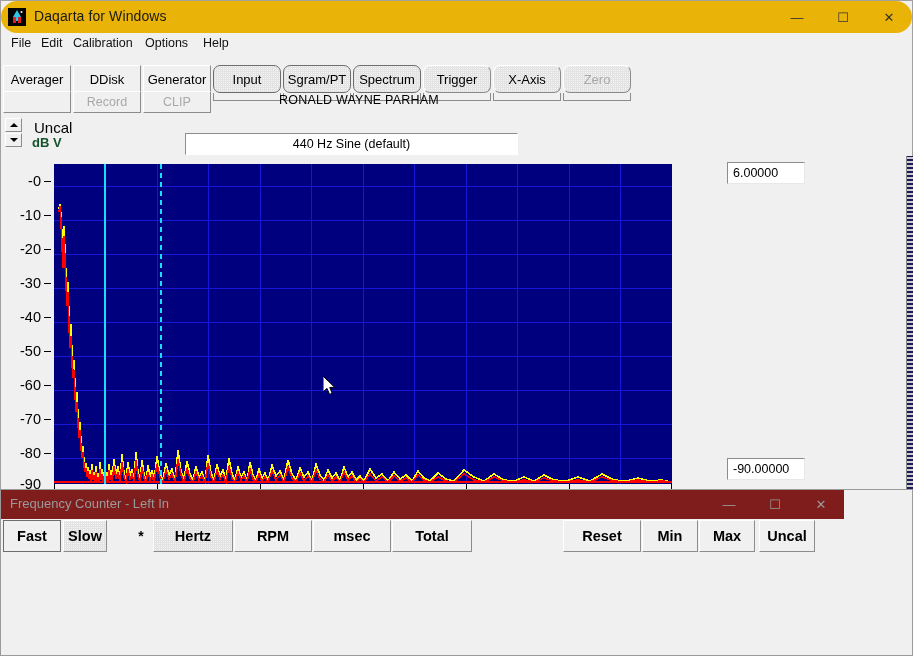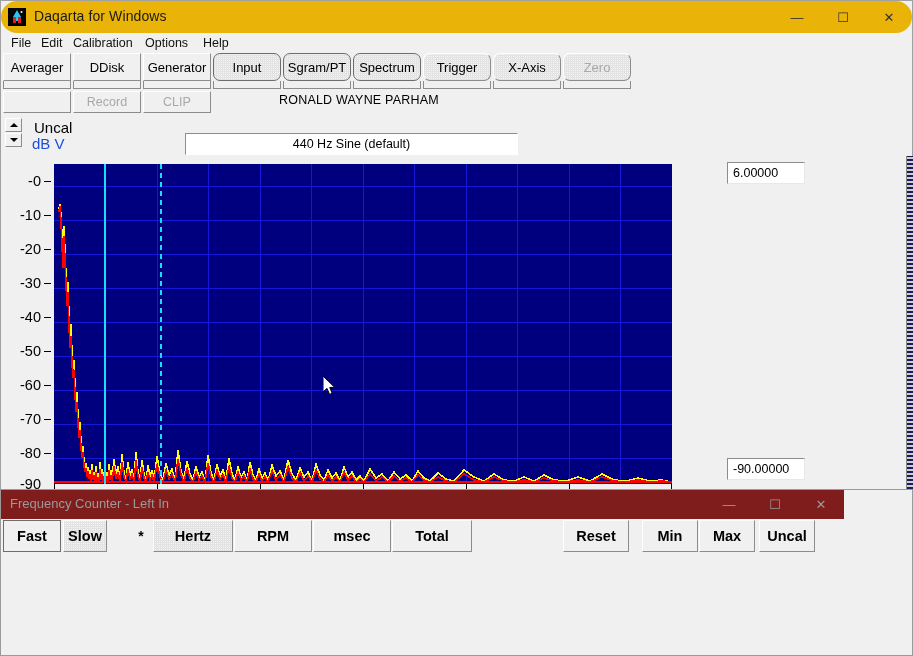--- a/index.html
+++ b/index.html
@@ -18,21 +18,21 @@
   .tb-icon svg{display:block;}
   .tb-title{position:absolute;left:33px;top:7px;font-size:14px;color:#1a1a1a;letter-spacing:0.1px;}
   .tb-btns{position:absolute;right:0;top:0;height:32px;display:flex;}
   .tb-btn{width:46px;height:32px;display:flex;align-items:center;justify-content:center;color:#333;font-size:13px;}
 
   
   .menubar{position:absolute;left:0;top:32px;width:911px;height:20px;background:#f0f0f0;}
   .menu-item{position:absolute;top:2px;font-size:12.5px;color:#111;padding:1px 4px;white-space:nowrap;}
 
   
-  .tabrow{position:absolute;left:0;top:52px;width:754px;height:36px;}
+  .tabrow{position:absolute;left:0;top:64px;width:754px;height:36px;}
   .tabbtn{position:absolute;top:0;height:28px;box-sizing:border-box;
     background:#f0f0f0;border:1px solid #8c8c8c;border-top-color:#ffffff;border-left-color:#ffffff;
     display:flex;align-items:center;justify-content:center;font-size:13px;color:#000;}
   .tabbtn.dotted{background-image:
       repeating-linear-gradient(0deg,#e3e3e3 0 1px,transparent 1px 2px),
       repeating-linear-gradient(90deg,#e3e3e3 0 1px,transparent 1px 2px);
     background-color:#f4f4f4;border-radius:7px;}
   .tabbtn.pressed{border:1px solid #6d6d6d;}
   .tabbtn.disabled{color:#a8a8a8;}
   .tabunder{position:absolute;top:28px;height:8px;background:#f0f0f0;border:1px solid #8c8c8c;border-top:none;box-sizing:border-box;}
@@ -47,21 +47,21 @@
   
   .spin{position:absolute;left:4px;top:117px;width:17px;height:29px;}
   .spin div{position:absolute;left:0;width:17px;height:14px;box-sizing:border-box;background:#f0f0f0;border:1px solid #8c8c8c;border-top-color:#fff;border-left-color:#fff;display:flex;align-items:center;justify-content:center;}
   .spin .up{top:0;}
   .spin .dn{top:15px;}
   .spin .tri{width:0;height:0;border-left:4px solid transparent;border-right:4px solid transparent;}
   .spin .up .tri{border-bottom:4px solid #000;}
   .spin .dn .tri{border-top:4px solid #000;}
 
   .uncal{position:absolute;left:33px;top:118px;font-size:15px;color:#000;}
-  .dbv{position:absolute;left:31px;top:134px;font-size:15px;color:#1d4ed8;font-weight:normal;}
+  .dbv{position:absolute;left:31px;top:134px;font-size:13px;color:#14532d;font-weight:bold;}
 
   .sigbox{position:absolute;left:184px;top:132px;width:333px;height:22px;box-sizing:border-box;
     background:#ffffff;border:1px solid #8c8c8c;border-right-color:#fff;border-bottom-color:#fff;
     display:flex;align-items:center;justify-content:center;font-size:12.5px;color:#000;}
 
   .plot{position:absolute;left:53px;top:163px;width:618px;height:320px;background:#00007e;overflow:hidden;}
   .ylabels{position:absolute;left:0;top:163px;width:50px;height:325px;}
   .ylab{position:absolute;right:10px;font-size:14.5px;color:#000;text-align:right;transform:translateY(-50%);}
   .ytick{position:absolute;right:0;width:7px;height:1px;background:#000;}
   .xticks{position:absolute;left:53px;top:483px;width:620px;height:8px;}
@@ -290,20 +290,20 @@
     </div>
 
     <div class="fcbar">
       <div class="fbtn pressed" style="left:2px;width:58px">Fast</div>
       <div class="fbtn dotted" style="left:62px;width:44px">Slow</div>
       <div class="fstar" style="left:128px;width:24px">*</div>
       <div class="fbtn dotted" style="left:152px;width:80px">Hertz</div>
       <div class="fbtn" style="left:233px;width:78px">RPM</div>
       <div class="fbtn" style="left:312px;width:78px">msec</div>
       <div class="fbtn" style="left:391px;width:80px">Total</div>
-      <div class="fbtn" style="left:562px;width:66px">Reset</div>
+      <div class="fbtn" style="left:562px;width:78px">Reset</div>
       <div class="fbtn" style="left:641px;width:56px">Min</div>
       <div class="fbtn" style="left:698px;width:56px">Max</div>
       <div class="fbtn" style="left:758px;width:56px">Uncal</div>
     </div>
 
   </div>
 </div>
 
 </body></html>

